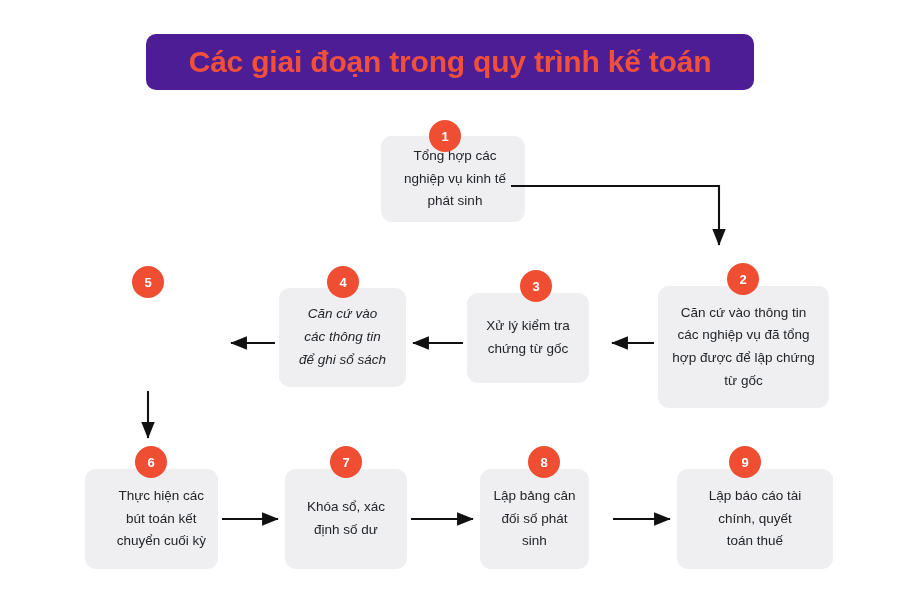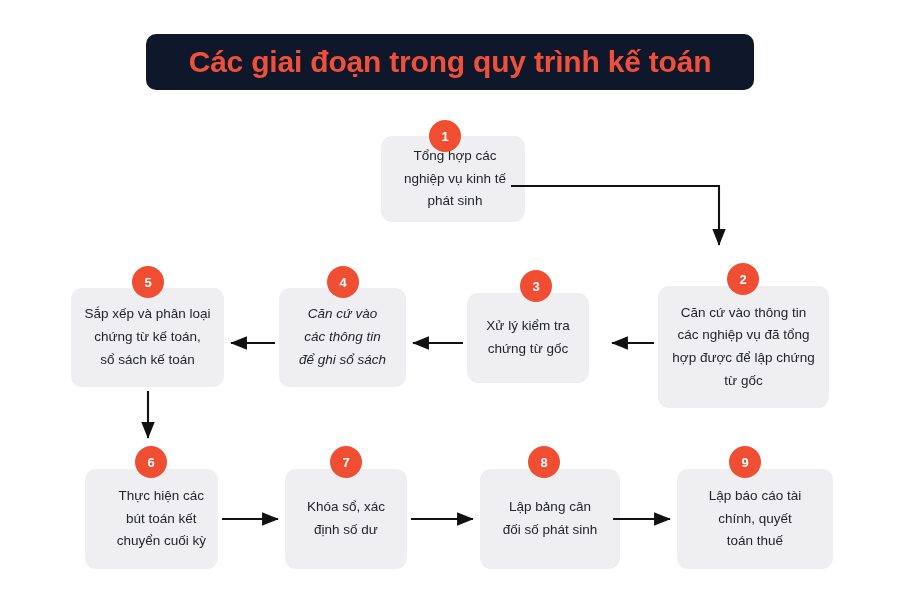--- a/index.html
+++ b/index.html
@@ -21,21 +21,21 @@
     overflow: hidden;
   }
 
   
   #title-banner {
     position: absolute;
     left: 146px;
     top: 34px;
     width: 608px;
     height: 56px;
-    background: #0f172a;
+    background: #4c1d95;
     border-radius: 10px;
     display: flex;
     align-items: center;
     justify-content: center;
   }
   #title-text {
     color: #F0503A;
     font-size: 30px;
     font-weight: bold;
     letter-spacing: -0.2px;
@@ -140,38 +140,33 @@
     <span class="node-text">Xử lý kiểm tra
 chứng từ gốc</span>
   </div>
 
   <div class="node" style="left:279px; top:288px; width:127px; height:99px;font-style:italic;">
     <span class="node-text">Căn cứ vào
 các thông tin
 để ghi sổ sách</span>
   </div>
 
-  <div class="node" style="left:71px; top:288px; width:153px; height:99px;">
-    <span class="node-text">Sắp xếp và phân loại
-chứng từ kế toán,
-sổ sách kế toán</span>
-  </div>
 
   <div class="node" style="left:85px; top:469px; width:133px; height:100px;justify-content:flex-end;">
     <span class="node-text">Thực hiện các
 bút toán kết
 chuyển cuối kỳ</span>
   </div>
 
   <div class="node" style="left:285px; top:469px; width:122px; height:100px;">
     <span class="node-text">Khóa sổ, xác
 định số dư</span>
   </div>
 
-  <div class="node" style="left:480px; top:469px; width:140px; height:100px;">
+  <div class="node" style="left:480px; top:469px; width:109px; height:100px;">
     <span class="node-text">Lập bảng cân
 đối số phát sinh</span>
   </div>
 
   <div class="node" style="left:677px; top:469px; width:156px; height:100px;">
     <span class="node-text">Lập báo cáo tài
 chính, quyết
 toán thuế</span>
   </div>
 

